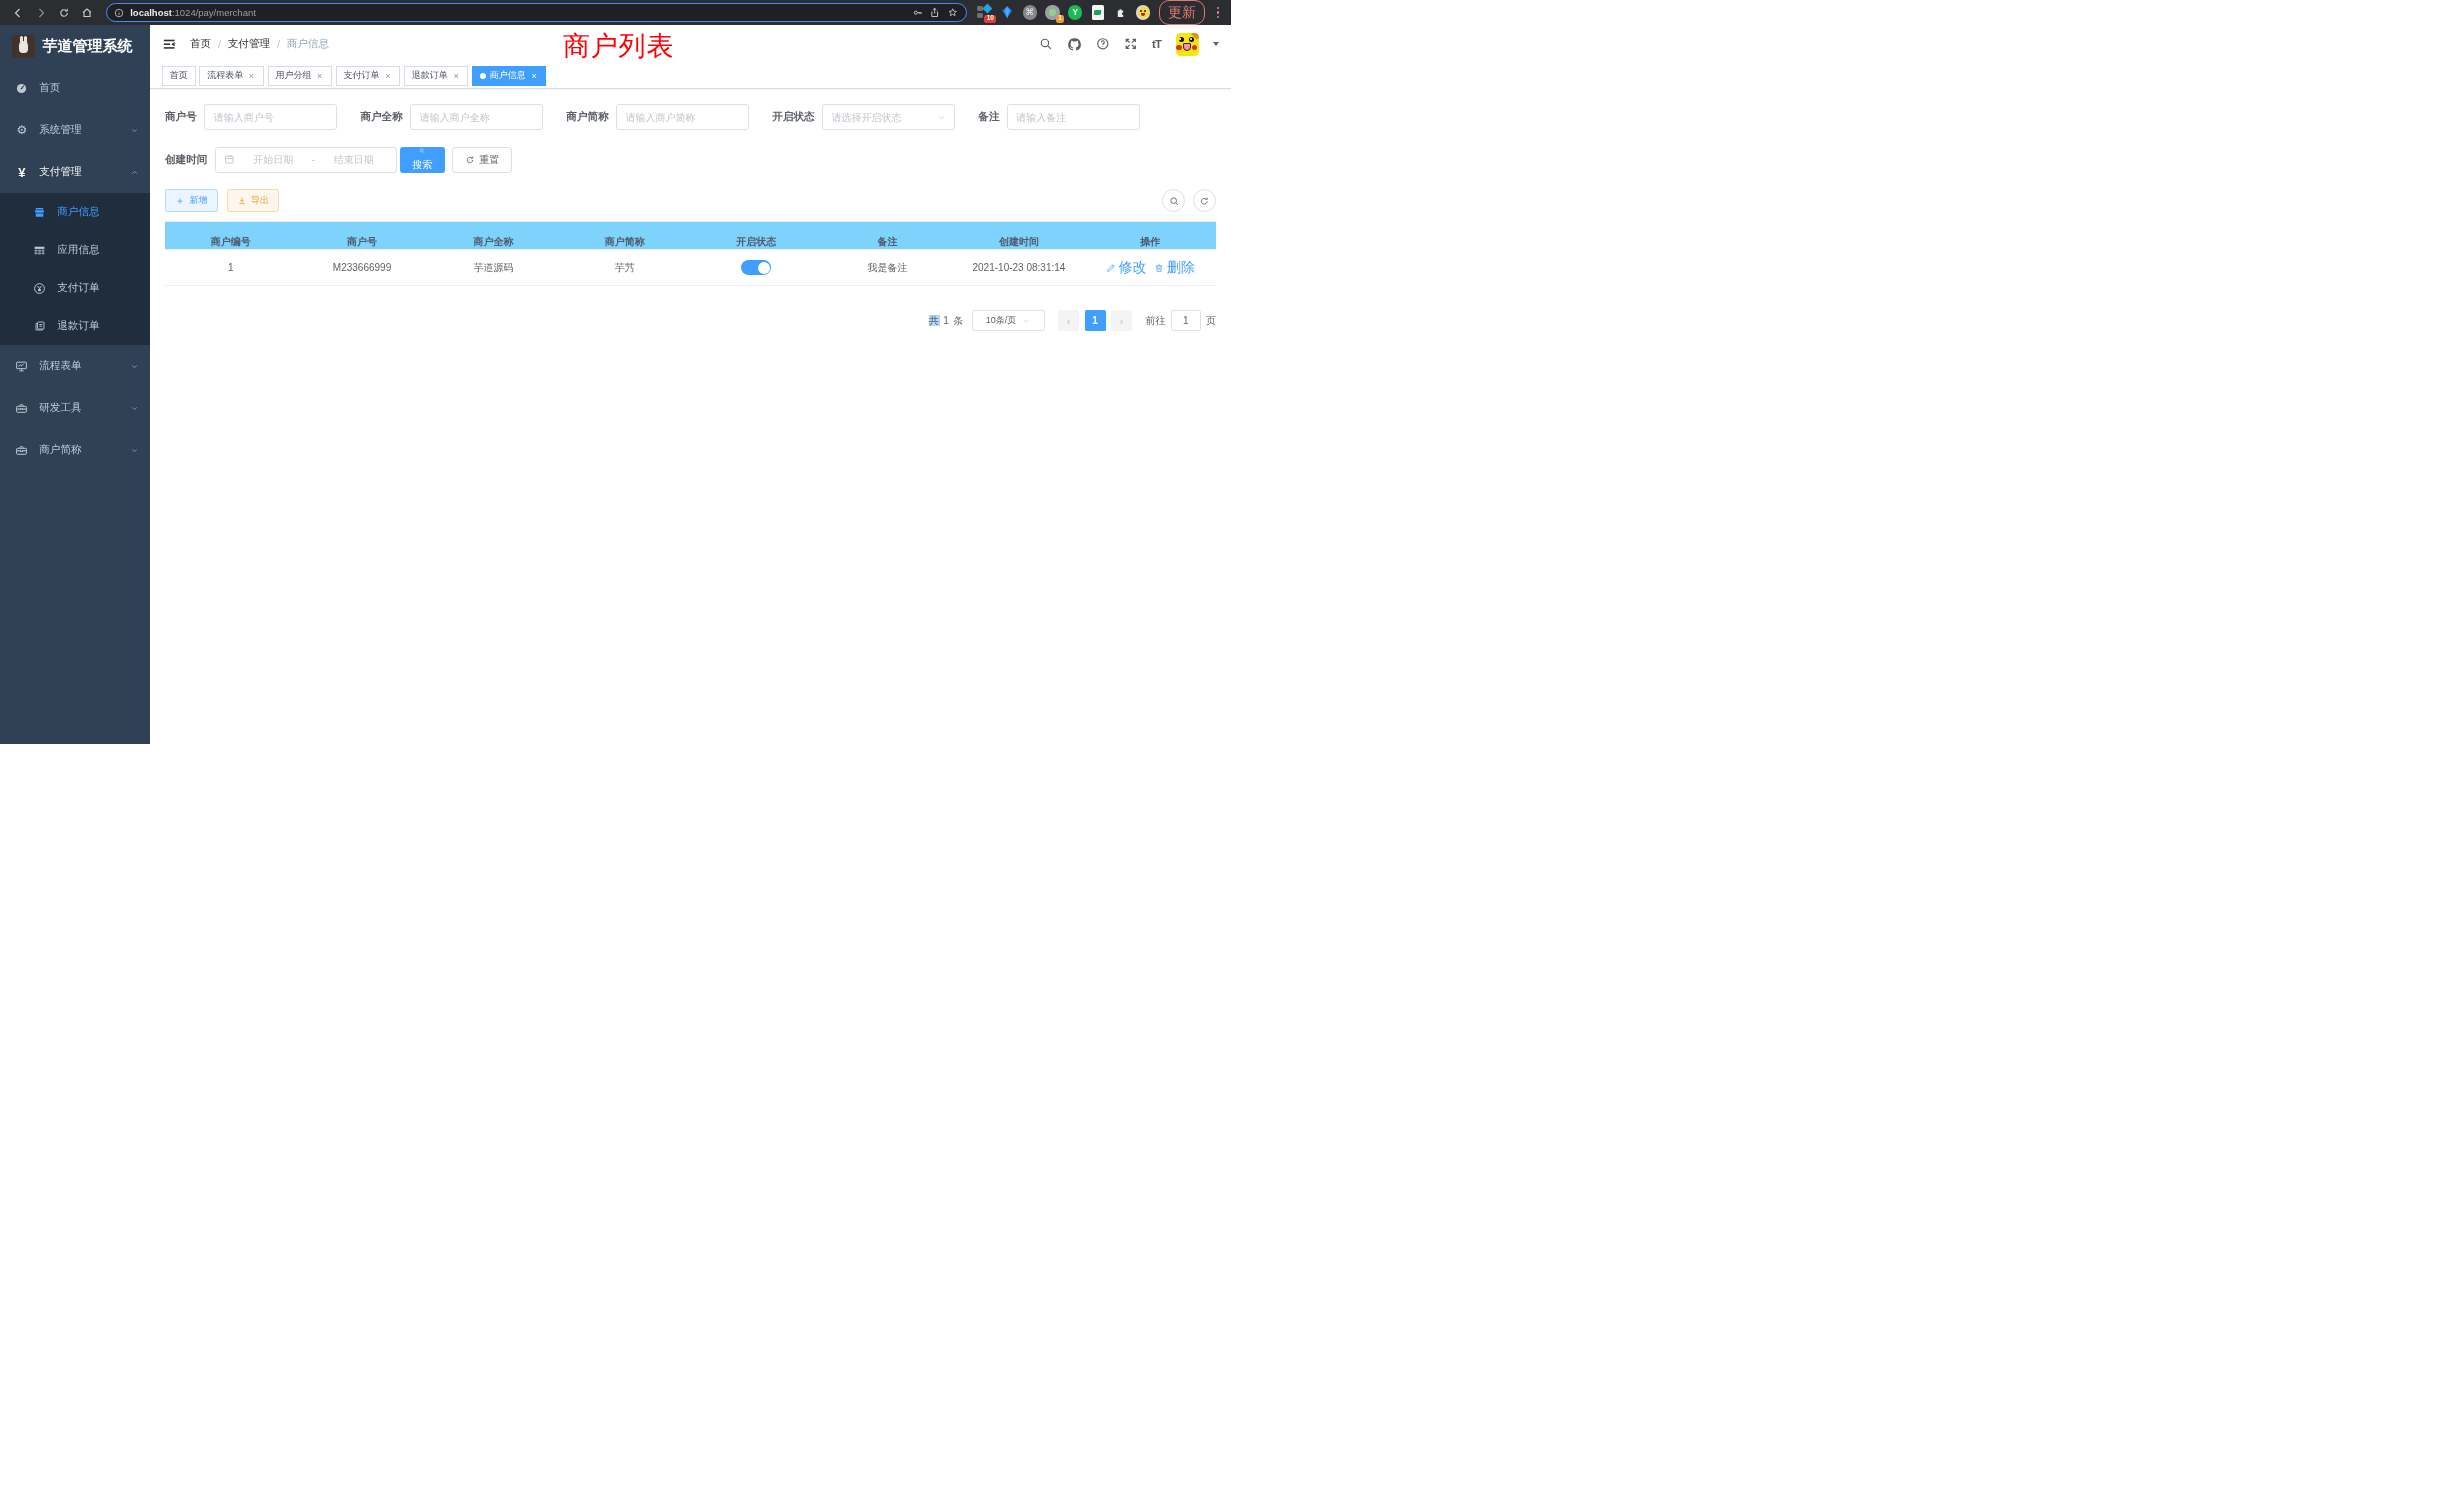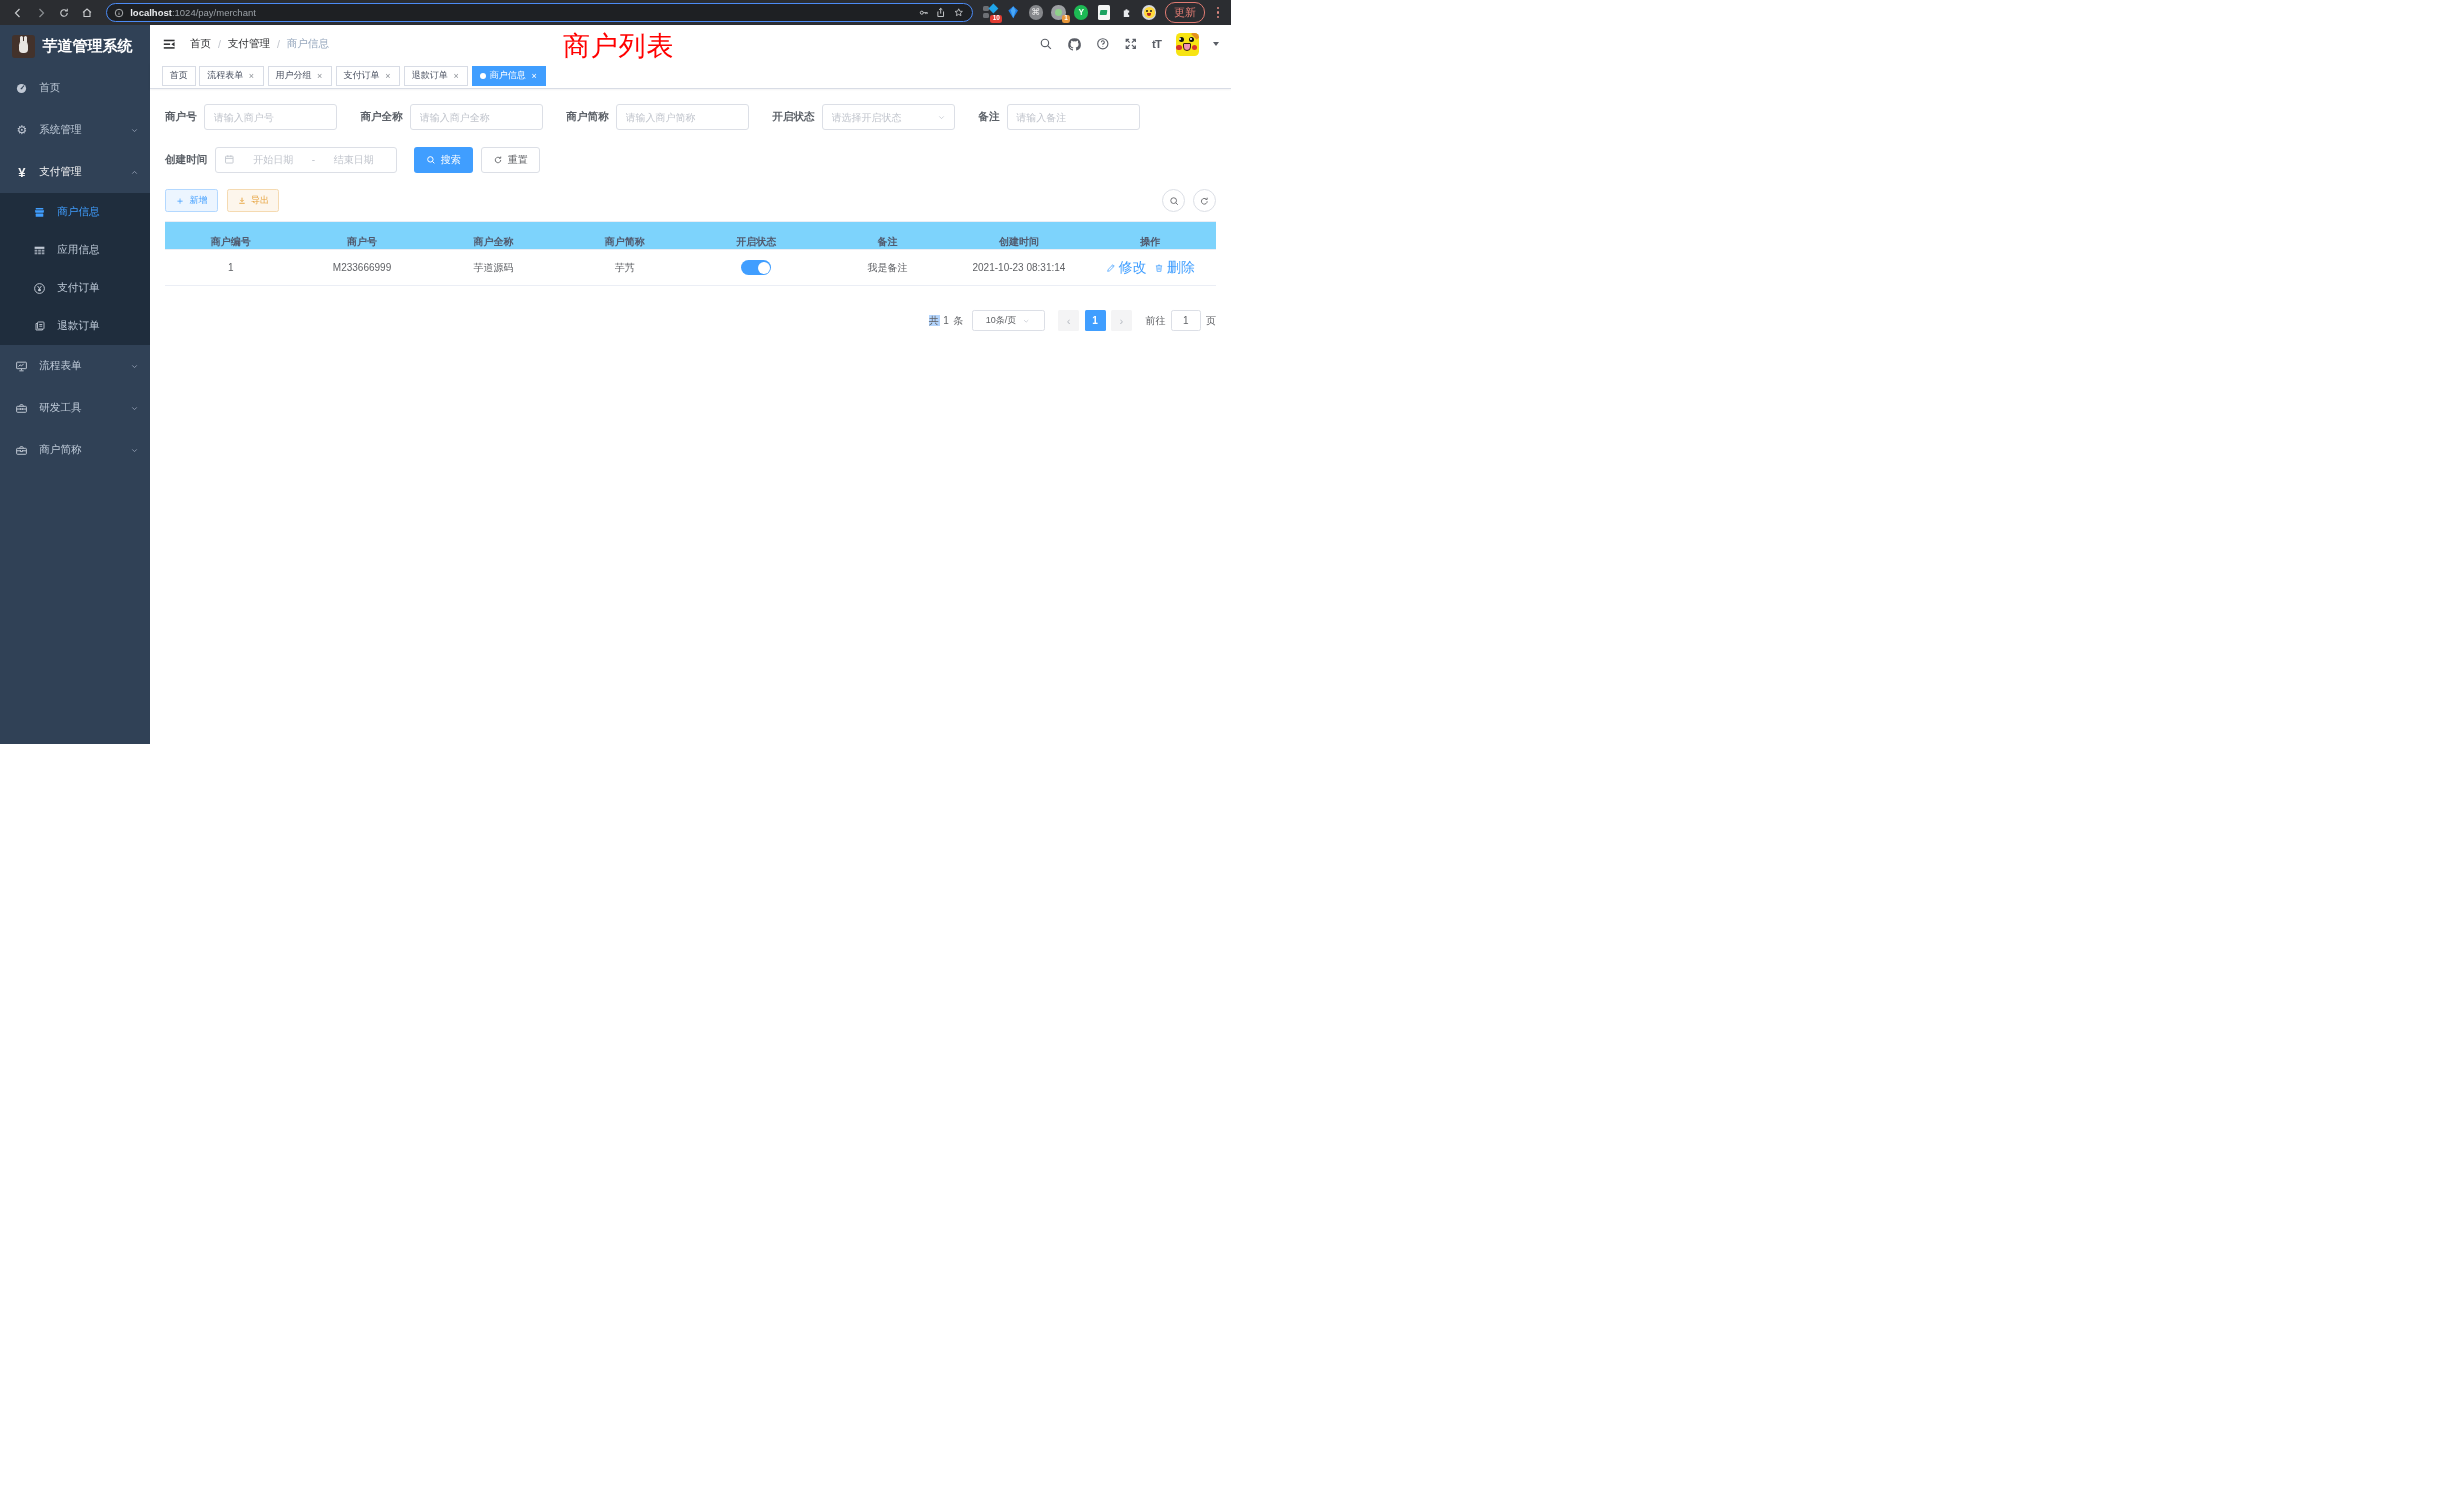--- a/index.html
+++ b/index.html
@@ -30,21 +30,21 @@
   .rec-circle { background:#9d9fa3; }
   .rec-inner { width:6.8px; height:6.8px; border-radius:50%; background:#8fd18a; }
   .y-circle { background:#1db954; color:#fff; font-size:8.3px; font-weight:700; }
   .doc-ext { width:11.4px; height:14.4px; margin:0 1.5px; background:#f4f6f5; border-radius:1.5px; position:relative; }
   .doc-ext i { position:absolute; left:2.3px; top:4.5px; width:6.8px; height:5.3px; background:#1aa260; border-radius:0.8px; transform:skewX(-8deg); }
   .emoji-circle { background:#d5d7da; }
   .emoji-face { width:10.6px; height:10.6px; border-radius:50%; background:#ffd93b; position:relative; }
   .emoji-face i { position:absolute; width:1.9px; height:1.9px; border-radius:50%; background:#222; top:3px; }
   .emoji-face i.l { left:2.3px; } .emoji-face i.r { right:2.3px; }
   .emoji-face u { position:absolute; left:3px; top:6px; width:4.5px; height:3px; background:#b3261e; border-radius:0 0 4.5px 4.5px; }
-  .update-pill { border:1.1px solid #e07b72; color:#e07b72; border-radius:10px; padding:2.3px 8.3px; font-size:11px; cursor:pointer; white-space:nowrap; }
+  .update-pill { border:1.1px solid #e07b72; color:#e07b72; border-radius:10px; padding:2.3px 8.3px; font-size:14px; cursor:pointer; white-space:nowrap; }
   .kebab { color:#e08a82; display:flex; flex-direction:column; gap:1.9px; padding:0 3px; cursor:pointer; }
   .kebab i { width:2.3px; height:2.3px; border-radius:50%; background:currentColor; }
 
   
   .app { display:flex; height:719px; }
 
   
   .sidebar { width:150px; flex-shrink:0; background:#304156; color:#bfcbd9; font-size:10.6px; }
   .logo-row { height:42px; display:flex; align-items:center; padding-left:12px; gap:7.6px; }
   .logo-img { width:23px; height:23px; border-radius:3px; background:#43322b; position:relative; overflow:hidden; flex-shrink:0; }
@@ -102,21 +102,21 @@
   .input-box { width:133px; height:26px; border:0.8px solid #dcdfe6; border-radius:3px; background:#fff; display:flex; align-items:center; padding:0 8.3px; gap:4.5px; }
   .input-box input { border:none; outline:none; flex:1; min-width:0; font-size:10px; color:#606266; font-family:inherit; background:transparent; }
   .input-box input::placeholder { color:#c0c4cc; }
   .sel-chev { color:#c0c4cc; }
   .date-box { width:182px; }
   .date-box input { text-align:center; }
   .date-sep { color:#c0c4cc; font-size:10px; }
   .cal-ic { color:#c0c4cc; flex-shrink:0; }
 
   .btn { height:26px; border-radius:3px; border:0.8px solid transparent; display:inline-flex; align-items:center; justify-content:center; gap:4.5px; font-size:10px; padding:0 11.4px; cursor:pointer; font-family:inherit; }
-  .btn-search { background:#409eff; color:#fff; margin-left:17px; }
+  .btn-search { background:#409eff; color:#fff; margin-left:3px;flex-direction:column; }
   .btn-reset { background:#fff; border-color:#dcdfe6; color:#606266; margin-left:7.6px; }
   .btn-sm { height:23px; font-size:9px; padding:0 9px; border-radius:2.3px; }
   .btn-add { background:#ecf5ff; border-color:#b3d8ff; color:#409eff; }
   .btn-export { background:#fdf6ec; border-color:#f5dab1; color:#e6a23c; margin-left:9px; }
   .plus-g { font-size:10px; }
 
   .toolbar-row { display:flex; align-items:center; margin-bottom:9px; }
   .circle-btns { margin-left:auto; display:flex; gap:7.6px; }
   .circle-btn { width:23px; height:23px; border-radius:50%; border:0.8px solid #dcdfe6; background:#fff; color:#606266; display:flex; align-items:center; justify-content:center; cursor:pointer; }
 

